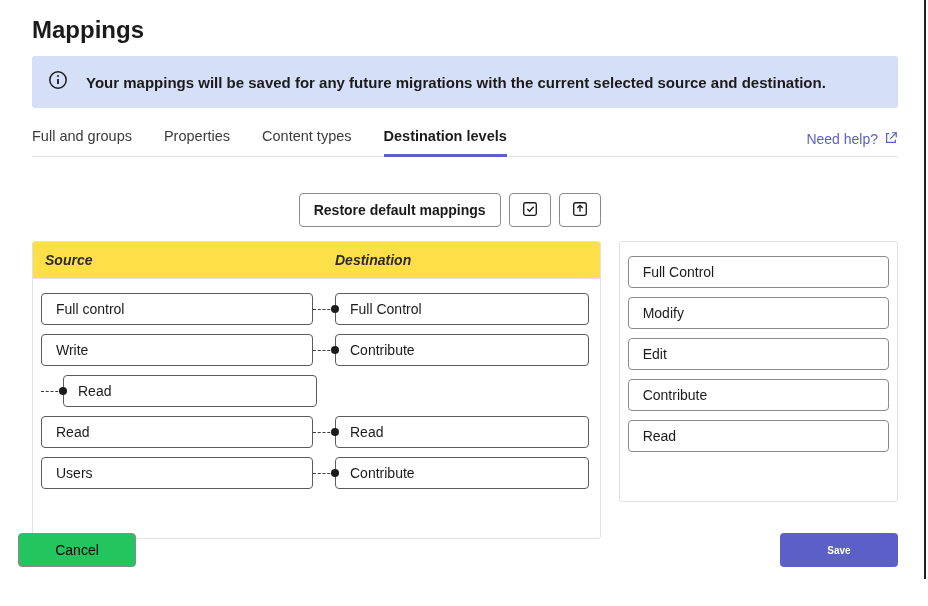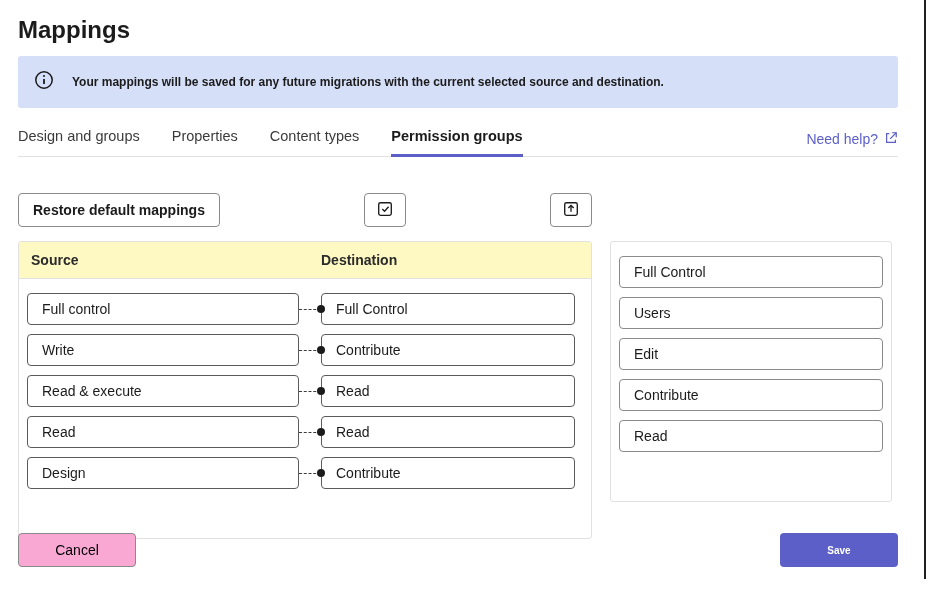--- a/index.html
+++ b/index.html
@@ -9,39 +9,39 @@
     background: #fff;
     color: #1b1b1b;
     width: 928px;
     height: 606px;
     overflow: hidden;
   }
   .page {
     width: 926px;
     height: 579px;
     border-right: 2px solid #202020;
-    padding: 16px 26px 0 18px;
+    padding: 16px 26px 0 32px;
     position: relative;
   }
   .page-title {
     font-size: 24px;
     font-weight: 700;
     margin: 0 0 12px 0;
   }
   .info-banner {
     background: #D6DFF8;
     border-radius: 3px;
     padding: 14px 16px;
     display: flex;
     align-items: center;
     gap: 18px;
     margin-bottom: 20px;
   }
   .info-banner .msg {
-    font-size: 12px;
+    font-size: 15px;
     font-weight: 600;
     color: #1b1b1b;
   }
   .info-icon-svg { width: 20px; height: 20px; flex: 0 0 auto; }
   .tabs-row {
     display: flex;
     align-items: center;
     border-bottom: 1px solid #e1e1e1;
     margin-bottom: 36px;
     position: relative;
@@ -77,21 +77,21 @@
   .help-link svg { width: 14px; height: 14px; }
   .body-cols {
     display: flex;
     gap: 18px;
     align-items: flex-start;
   }
   .col-left { width: 574px; }
   .col-right { width: 282px; }
   .toolbar {
     display: flex;
-    justify-content: space-between;
+    justify-content: flex-end;
     gap: 8px;
     margin-bottom: 14px;
   }
   .btn {
     background: #fff;
     border: 1px solid #8a8a8a;
     border-radius: 4px;
     padding: 7px 14px;
     font-size: 14px;
     font-weight: 600;
@@ -106,26 +106,27 @@
     height: 34px;
     padding: 0;
   }
   .toolbar .icon-btn svg { width: 18px; height: 18px; }
   .panel {
     border: 1px solid #e1e1e1;
     border-radius: 3px;
     overflow: hidden;
   }
   .panel-head {
-    background: #fef9c3;
+    background: #fde047;
     border-bottom: 1px solid #e1e1e1;
     display: flex;
     font-size: 14px;
     font-weight: 700;
     color: #2b2b2b;
+    font-style: italic;
   }
   .panel-head .hcell {
     padding: 10px 12px;
   }
   .panel-head .hcell.src { width: 290px; }
   .panel-head .hcell.dst { flex: 1; }
   .panel-body {
     padding: 14px 8px 40px 8px;
   }
   .map-row {
@@ -180,21 +181,21 @@
   }
   .footer {
     position: absolute;
     left: 18px; right: 26px;
     bottom: 12px;
     display: flex;
     justify-content: space-between;
   }
   .btn-cancel {
     width: 118px;
-    background: #f9a8d4;
+    background: #22c55e;
     border: 1px solid #8a8a8a;
     border-radius: 4px;
     padding: 8px 0;
     font-size: 14px;
     font-weight: 400;
     cursor: pointer;
   }
   .btn-save {
     width: 118px;
     background: #5B5FC7;
@@ -220,24 +221,24 @@
         <circle cx="10" cy="10" r="8.2"></circle>
         <line x1="10" y1="9" x2="10" y2="14" stroke-width="1.8"></line>
         <circle cx="10" cy="6" r="1" fill="#1b1b1b" stroke="none"></circle>
       </svg>
     </span>
     <span class="msg">Your mappings will be saved for any future migrations with the current selected source and destination.</span>
   </div>
 
   <div class="tabs-row">
     <div class="tabs">
-      <div class="tab">Design and groups</div>
+      <div class="tab">Full and groups</div>
       <div class="tab">Properties</div>
       <div class="tab">Content types</div>
-      <div class="tab selected">Permission groups</div>
+      <div class="tab selected">Destination levels</div>
     </div>
     <div class="help-link">
       <span>Need help?</span>
       <span>
         <svg viewBox="0 0 16 16" fill="none" stroke="#5B5FC7" stroke-width="1.4">
           <path d="M6 3H3v10h10V10"></path>
           <path d="M9 2h5v5"></path>
           <path d="M14 2L7 9"></path>
         </svg>
       </span>
@@ -282,50 +283,49 @@
             <div class="chip dst">Full Control</div>
           </div>
           <div class="map-row">
             <div class="chip src">Write</div>
             <div class="connector">
                 <span class="dot"></span>
               </div>
             <div class="chip dst">Contribute</div>
           </div>
           <div class="map-row">
-            <div class="chip src">Read &amp; execute</div>
             <div class="connector">
                 <span class="dot"></span>
               </div>
             <div class="chip dst">Read</div>
           </div>
           <div class="map-row">
             <div class="chip src">Read</div>
             <div class="connector">
                 <span class="dot"></span>
               </div>
             <div class="chip dst">Read</div>
           </div>
           <div class="map-row">
-            <div class="chip src">Design</div>
+            <div class="chip src">Users</div>
             <div class="connector">
                 <span class="dot"></span>
               </div>
             <div class="chip dst">Contribute</div>
           </div>
         </div>
       </div>
     </div>
 
     <div class="col-right">
       <div class="right-toolbar-spacer"></div>
       <div class="panel">
         <div class="panel-body-simple">
           <div class="perm-item">Full Control</div>
-          <div class="perm-item">Users</div>
+          <div class="perm-item">Modify</div>
           <div class="perm-item">Edit</div>
           <div class="perm-item">Contribute</div>
           <div class="perm-item">Read</div>
         </div>
       </div>
     </div>
   </div>
 
   <div class="footer">
     <button class="btn-cancel">Cancel</button>

